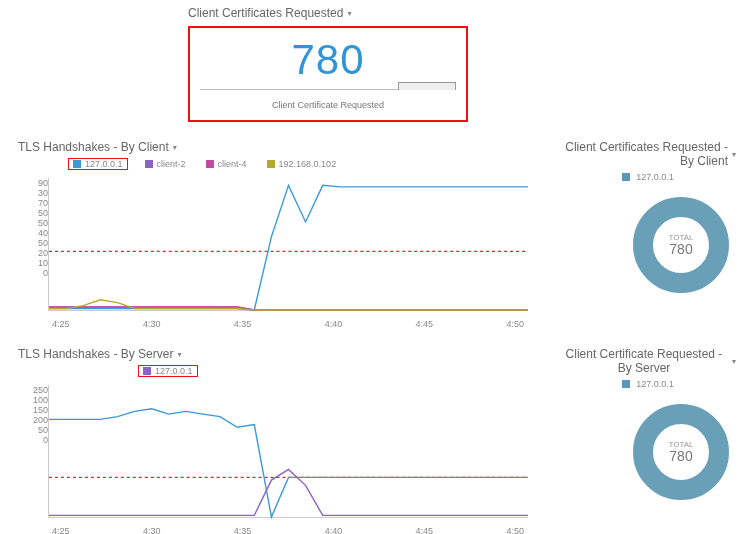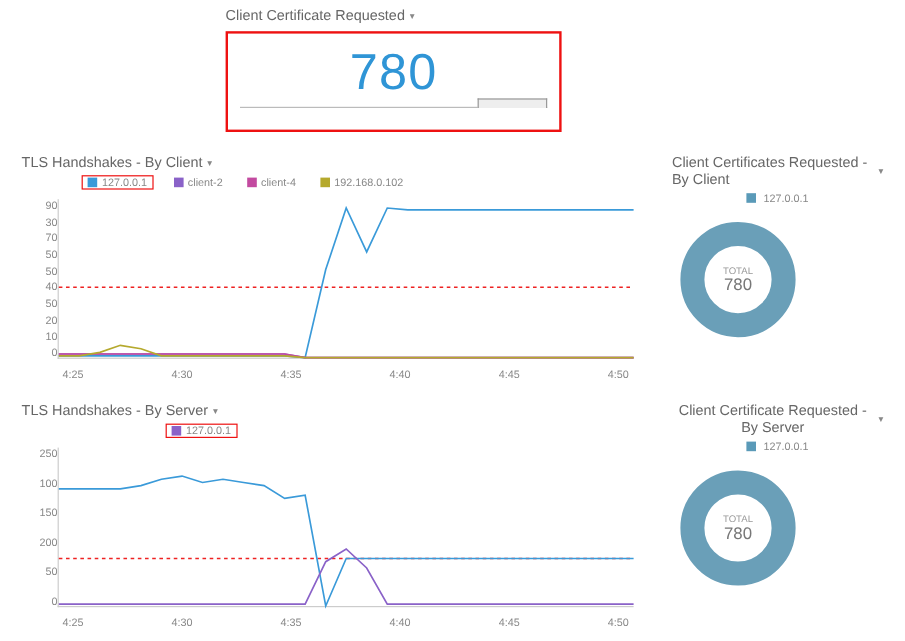--- a/index.html
+++ b/index.html
@@ -18,45 +18,46 @@
   .left-col { width: 510px; }
   .right-col { flex: 1; text-align: center; }
   .chart-title { margin-bottom: 4px; }
   .legend { display: flex; gap: 14px; margin-left: 50px; font-size: 9px; color: #888; align-items: center; flex-wrap: wrap;}
   .legend-item { display: inline-flex; align-items: center; gap: 4px; padding: 1px 3px;}
   .legend-item.hl { border: 1.5px solid #e11; padding: 0px 4px; }
   .swatch { width: 8px; height: 8px; display: inline-block; }
   .sw-blue { background:#3a9ad9; } .sw-purple { background:#8a62c8; } .sw-magenta{ background:#c34aa0;} .sw-olive{background:#b5a92d;}
   .chart-wrap { position: relative; height: 155px; margin-top:4px;}
   .chart-wrap2 { position: relative; height: 155px; margin-top:4px;}
-  .y-axis { position:absolute; left:0; top:4px; bottom:18px; width:30px; display:flex; flex-direction:column; justify-content:space-between; text-align:right; color:#888; font-size:9px;}
+  .y-axis { position:absolute; left:0; top:4px; bottom:18px; width:30px; display:flex; flex-direction:column; text-align:right; color:#888; font-size:9px;}
   .x-axis { position:absolute; left:30px; right:0; bottom:0; display:flex; justify-content:space-between; color:#888; font-size:9px; padding:0 4px;}
   .plot { position:absolute; left:30px; right:0; top:4px; bottom:18px; border-left:1px solid #ccc; border-bottom:1px solid #ccc;}
-  .donut-wrap { margin-top: 8px; display:flex; justify-content:flex-start;}
+  .donut-wrap { margin-top: 8px; display:flex; justify-content:flex-end;}
   svg { overflow: visible; }
   .donut-label { font-size:8px; fill:#999; }
   .donut-val { font-size:14px; fill:#777; }
   .right-legend { display:flex; justify-content:center; gap:6px; font-size:9px; color:#888; margin-top:4px; align-items:center;}
   .thresh { stroke:#e22; stroke-width:1.2; stroke-dasharray:3 3; }
 </style>
 </head>
 <body>
 
 <div class="top-title-wrap">
   <span class="title-drop">
-    <span>Client Certificate Requested</span>
+    <span>Client Certificates Requested</span>
     <span class="caret">▾</span>
   </span>
 </div>
 <div class="big-card">
   <div class="big-num">780</div>
   <div class="big-sub-line">
     <div class="baseline"></div>
       <div class="step"></div>
   </div>
+  <div class="big-sub">Client Certificate Requested</div>
 </div>
 
 <div class="section panel-row">
   <div class="left-col">
     <div class="chart-title">
       <span class="title-drop">
         <span>TLS Handshakes - By Client</span>
         <span class="caret">▾</span>
       </span>
     </div>
@@ -104,21 +105,21 @@
           <span>4:25</span>
           <span>4:30</span>
           <span>4:35</span>
           <span>4:40</span>
           <span>4:45</span>
           <span>4:50</span>
         </div>
     </div>
   </div>
   <div class="right-col">
-    <div class="chart-title" style="text-align:left;text-decoration:underline;">
+    <div class="chart-title" style="text-align:right;text-decoration:underline;">
       <span class="title-drop">
         <span>Client Certificates Requested - By Client</span>
         <span class="caret">▾</span>
       </span>
     </div>
     <div class="right-legend">
         <span class="swatch sw-blue" style="background:#5a9ab8"></span>
         <span>127.0.0.1</span>
       </div>
     <div class="donut-wrap">

